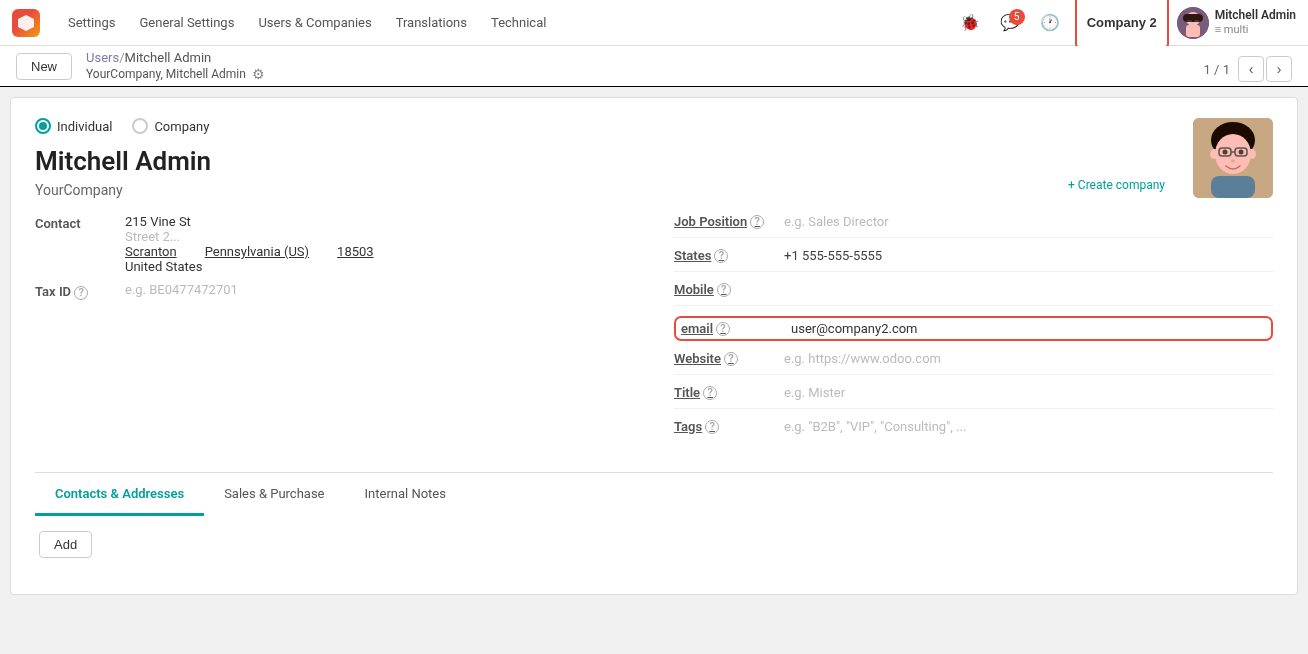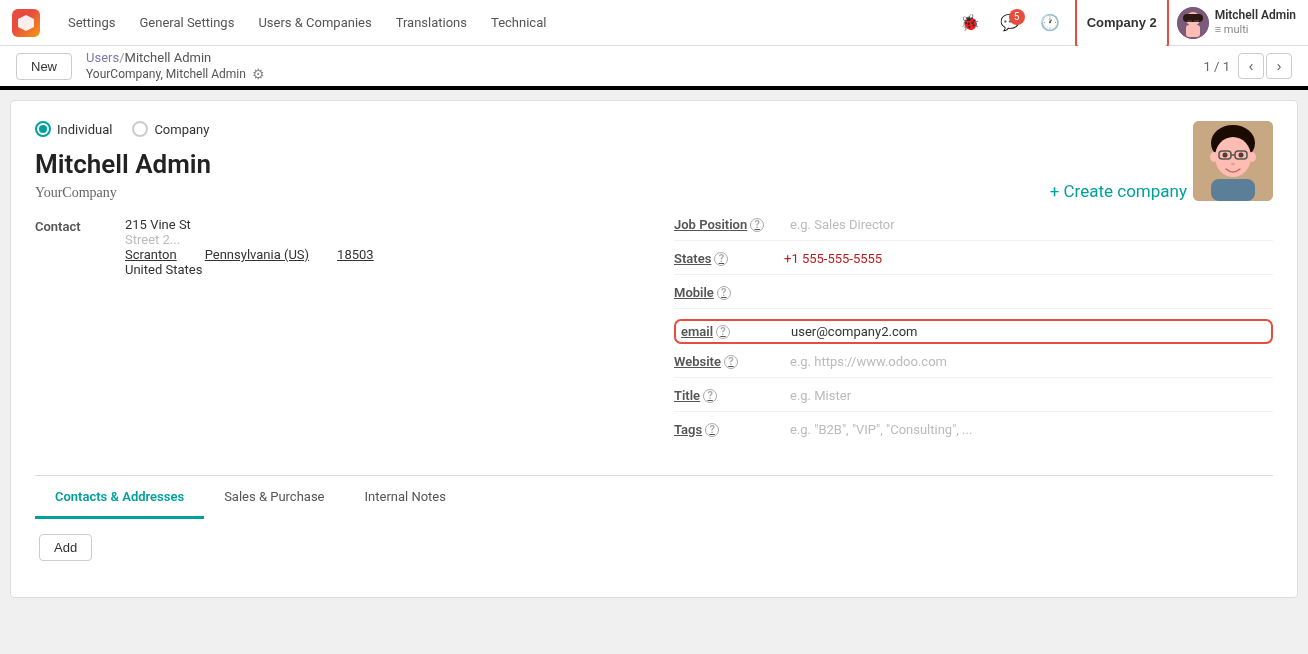--- a/index.html
+++ b/index.html
@@ -140,44 +140,43 @@
     }
 
     
     .contact-name {
       font-size: 26px; font-weight: 600;
       color: #222; margin-bottom: 6px;
     }
     .company-name {
       font-size: 14px; color: #666;
       margin-bottom: 16px;
-      font-family: Liberation Serif, serif;
     }
 
     
     .form-avatar {
       position: absolute;
       top: 20px; right: 24px;
       width: 80px; height: 80px;
       border-radius: 6px;
       overflow: hidden;
       background: #c8a882;
     }
     .avatar-img {
       width: 80px; height: 80px;
       display: flex; align-items: center; justify-content: center;
     }
 
     
     .create-company-btn {
       position: absolute;
-      right: 110px; top: 80px;
+      right: 132px; top: 80px;
       color: #00a09d; cursor: pointer;
       display: flex; align-items: center; gap: 4px;
-      font-size: 17px;
+      font-size: 12px;
     }
 
     
     .form-body {
       display: grid;
       grid-template-columns: 1fr 1fr;
       gap: 0 40px;
       margin-top: 8px;
     }
     .form-left {}
@@ -218,22 +217,22 @@
       color: #555;
       font-size: 13px;
       display: flex; align-items: center; gap: 3px; text-decoration: underline;
     }
     .help-icon {
       color: #aaa; font-size: 11px; cursor: help;
       border: 1px solid #aaa; border-radius: 50%;
       width: 14px; height: 14px;
       display: inline-flex; align-items: center; justify-content: center;
     }
-    .right-value { color: #b91c1c; font-size: 13px; }
-    .right-placeholder { color: #bbb; font-size: 13px; margin-left: 6px; }
+    .right-value { color: #404040; font-size: 13px; }
+    .right-placeholder { color: #bbb; font-size: 13px; }
 
     .email-row {
       border: 2px solid #e74c3c !important;
       border-radius: 2px;
       padding: 4px 6px;
       background: #fff;
     }
     .email-row .right-value { color: #333; }
 
     
@@ -310,21 +309,21 @@
         </svg>
       </div>
       <div class="user-info">
         <div class="name">Mitchell Admin</div>
         <div class="sub">≡ multi</div>
       </div>
     </div>
   </div>
 </div>
 
-<div style="background:#fff; border-bottom:4px solid #000000; padding: 4px 16px 4px 16px; display:flex; align-items:center; justify-content:space-between; position:relative;">
+<div style="background:#fff; border-bottom:1px solid #000000; padding: 4px 16px 4px 16px; display:flex; align-items:flex-end; justify-content:space-between; position:relative;">
   <div style="display:flex; align-items:center; gap:10px;">
     <button class="new-btn" style="position:static;">New</button>
     <div style="margin-left: 4px;">
       <div class="breadcrumb-links">
         <a>Users</a>
         <span class="breadcrumb-sep">/</span>
         <span class="breadcrumb-current">Mitchell Admin</span>
       </div>
       <div class="breadcrumb-subtitle">
         <span>YourCompany, Mitchell Admin</span>
@@ -396,20 +395,27 @@
             <div class="address-line">215 Vine St</div>
             <div class="address-placeholder">Street 2...</div>
             <div class="address-inline">
               <span class="address-line">Scranton</span>
               <span class="address-line">Pennsylvania (US)</span>
               <span class="address-line">18503</span>
             </div>
             <div class="address-line">United States</div>
           </div>
         </div>
+        <div class="field-row" style="margin-top:8px;">
+          <span class="field-label">
+            <span>Tax ID</span>
+            <span class="help-icon">?</span>
+          </span>
+          <span class="field-placeholder">e.g. BE0477472701</span>
+        </div>
       </div>
 
       <div class="form-right">
 
         <div class="right-field">
           <span class="right-label">
             <span>Job Position</span>
             <span class="help-icon">?</span>
           </span>
           <span class="right-placeholder">e.g. Sales Director</span>

